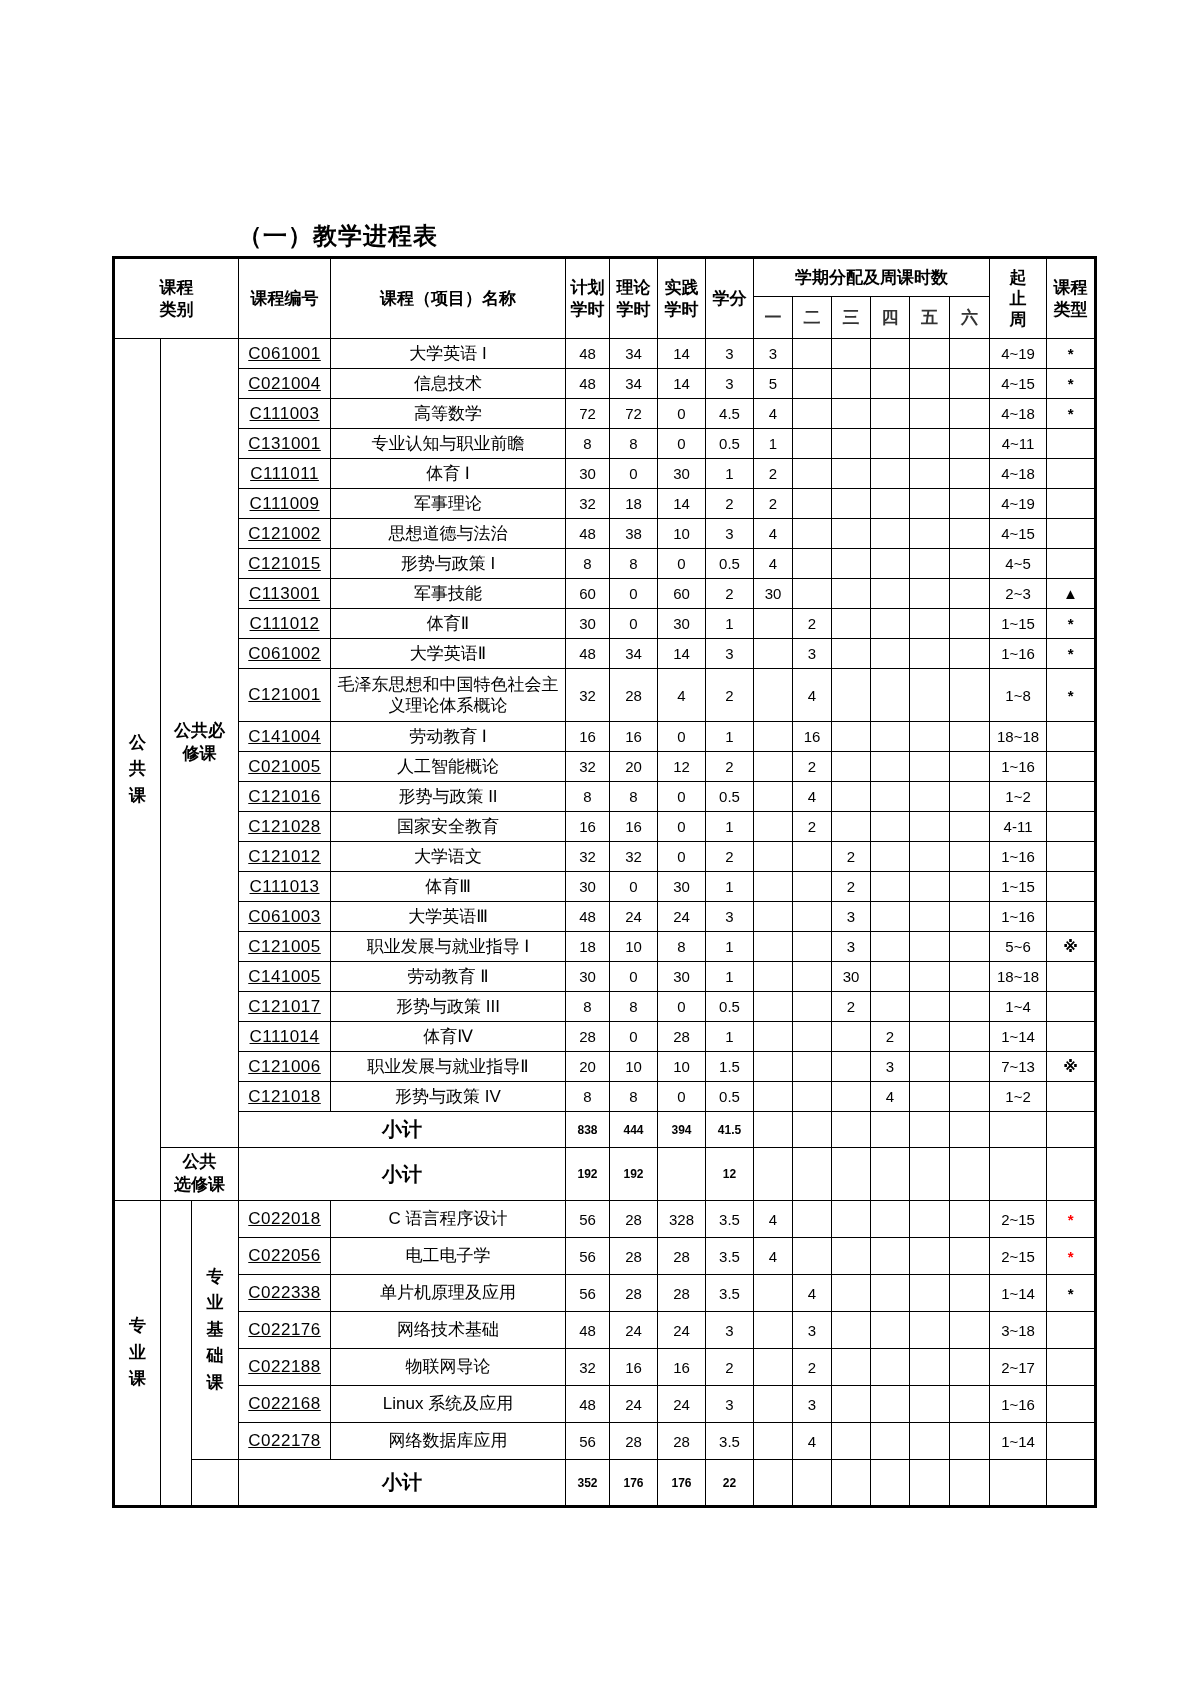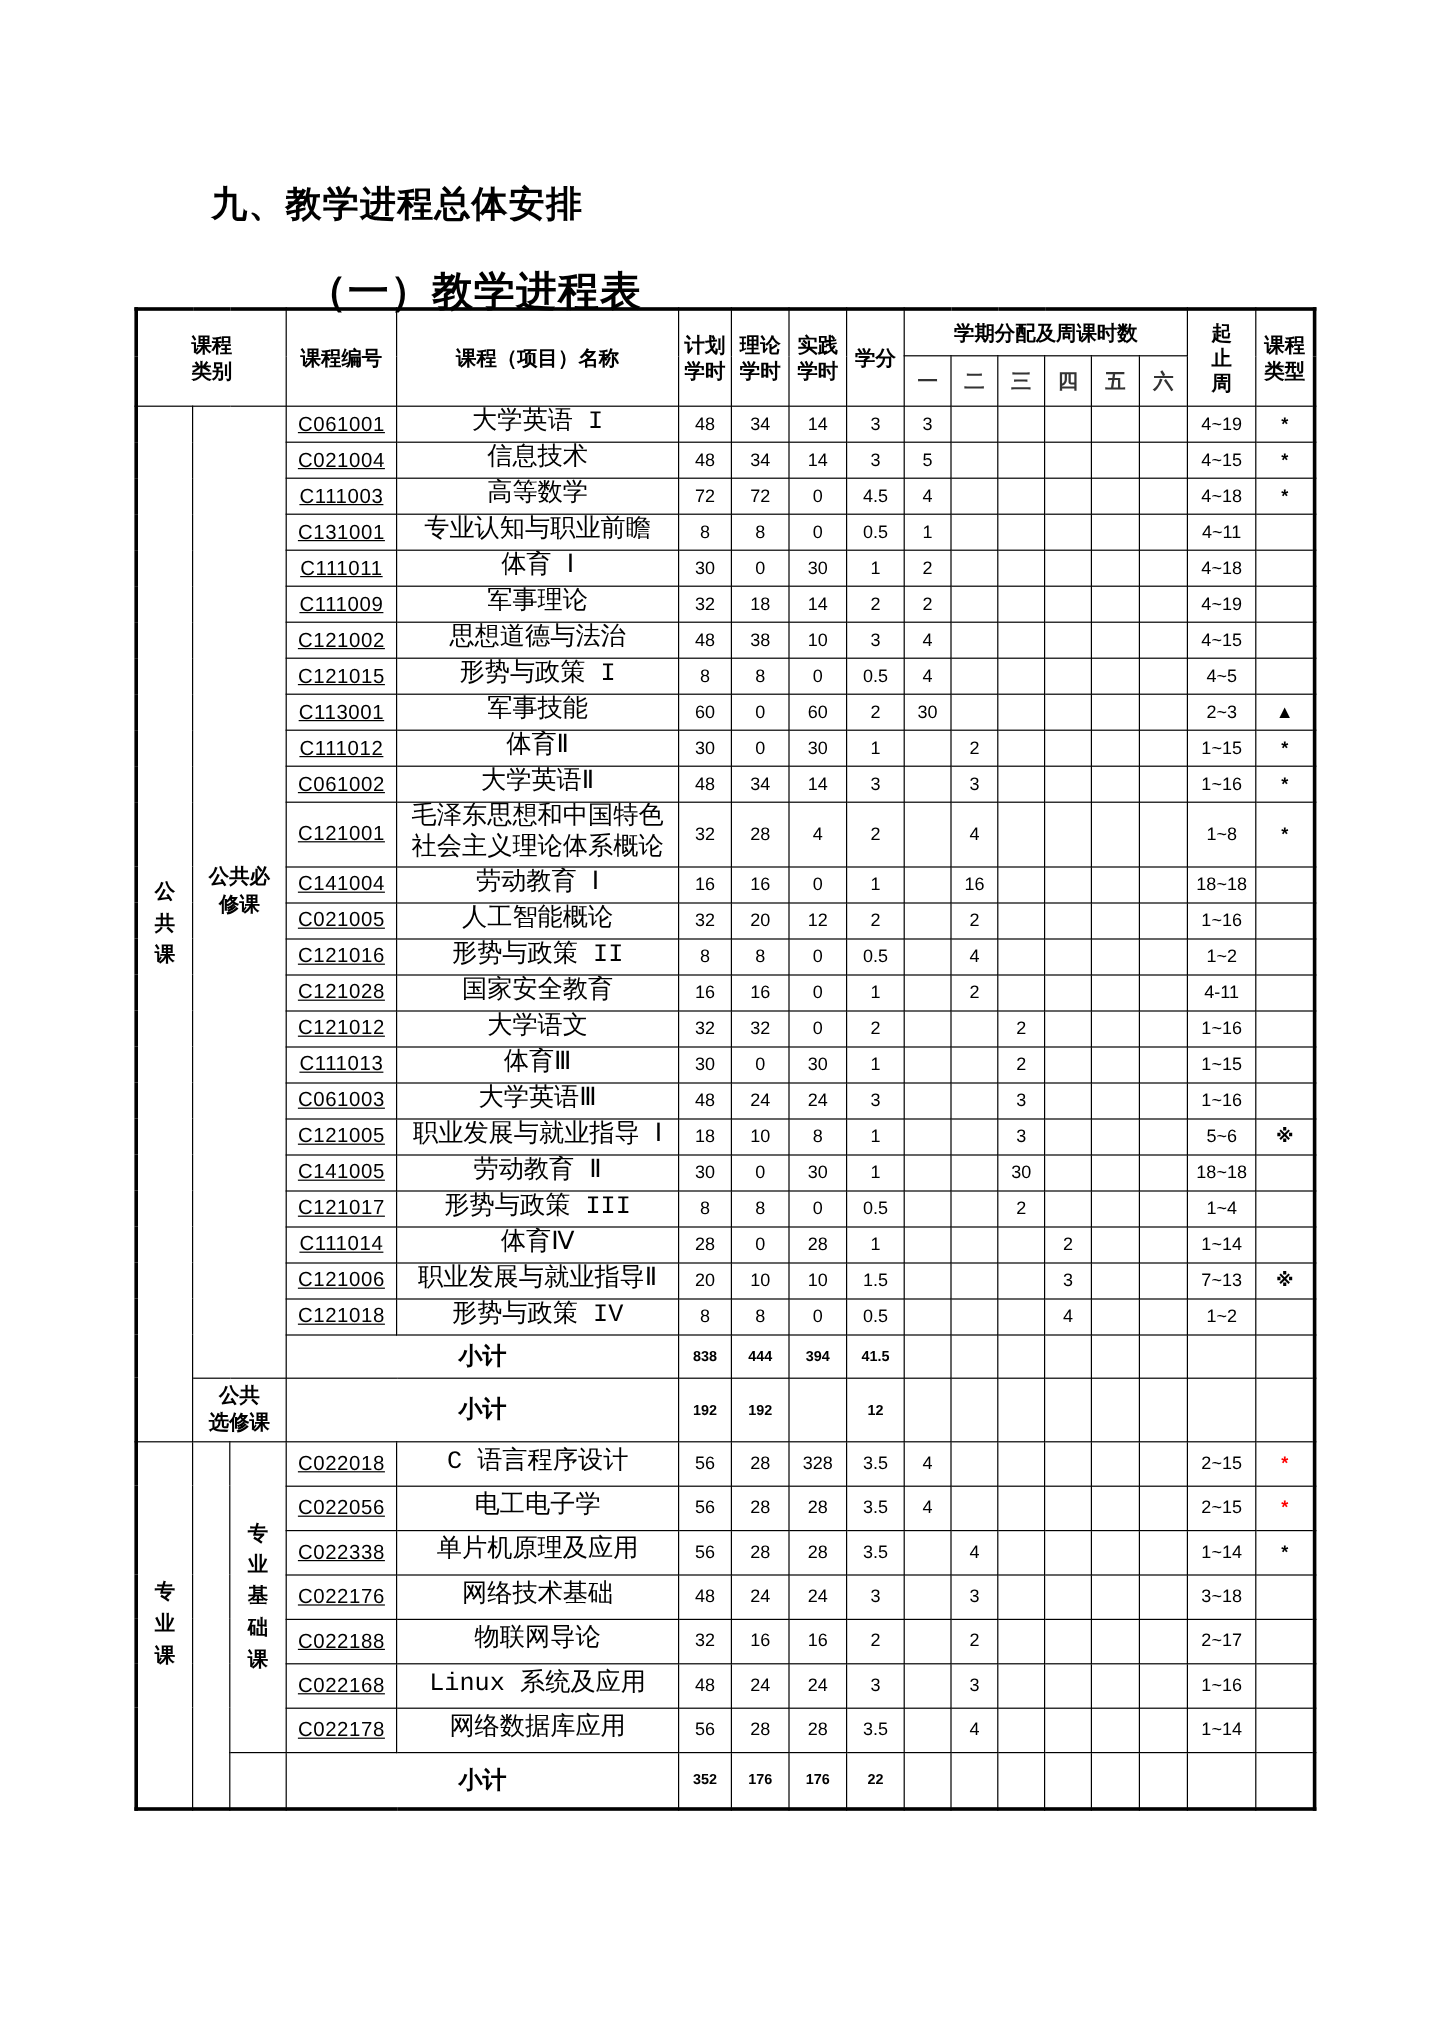--- a/index.html
+++ b/index.html
@@ -8,45 +8,45 @@
     position: relative; width: 1191px; height: 1684px; background: #fff;
     color: #000; font-family: "Liberation Sans", "DejaVu Sans", sans-serif;
     overflow: hidden;
   }
   .title {
     position: absolute; left: 176px; top: 150px;
     font-family: "Liberation Serif", "DejaVu Serif", serif;
     font-size: 30px; font-weight: bold; letter-spacing: 1px;
   }
   .subtitle {
-    position: absolute; left: 255px; top: 220px;
+    position: absolute; left: 238px; top: 220px;
     font-family: "Liberation Serif", "DejaVu Serif", serif;
-    font-size: 34px; font-weight: bold; letter-spacing: 1px;
+    font-size: 24px; font-weight: bold; letter-spacing: 1px;
   }
   #schedule {
     position: absolute; left: 112px; top: 256px; width: 982px;
     border-collapse: collapse; table-layout: fixed;
   }
   #schedule, #schedule th, #schedule td { border: 1px solid #000; }
   #schedule { border: 3px solid #000; }
   #schedule th, #schedule td {
     padding: 0 2px; text-align: center; vertical-align: middle;
     overflow: hidden; white-space: pre-line;
   }
   #schedule th {
     font-family: "Liberation Serif", "DejaVu Serif", serif;
     font-weight: bold; font-size: 17px; line-height: 1.25;
   }
   thead tr.hr1 { height: 39px; }
   thead tr.hr2 { height: 42px; }
   th.sem-h { font-weight: normal; font-size: 16px; color: #333; }
   td.code { font-size: 17px; letter-spacing: .5px; text-decoration: underline; }
   td.name {
-    text-align: left; padding: 0 5px; font-size: 21px; line-height: 1.25;
-    font-family: Liberation Mono, monospace; white-space: normal;
+    text-align: left; padding: 0 5px; font-size: 17px; line-height: 1.25;
+    font-family: Liberation Sans, sans-serif; white-space: normal;
   }
   td.num  { font-size: 15px; }
   td.type { font-size: 15px; font-weight: bold; }
   td.cat  {
     font-family: "Liberation Serif", "DejaVu Serif", serif;
     font-weight: bold; font-size: 17px; line-height: 1.35;
   }
   td.vert { line-height: 1.55; }
   td.subl {
     font-family: "Liberation Serif", "DejaVu Serif", serif;
@@ -63,21 +63,20 @@
   .pagenum {
     position: absolute; top: 1556px; left: 0; width: 100%;
     text-align: center; font-size: 17px;
     font-family: "Liberation Serif", "DejaVu Serif", serif;
   }
 </style>
 </head>
 <body>
 
 <div class="page">
-  <div class="title">九、教学进程总体安排</div>
   <div class="subtitle">（一）教学进程表</div>
 
   <table id="schedule">
     <colgroup>
       <col style="width:47px">
         <col style="width:31px">
         <col style="width:47px">
       <col style="width:92px">
         <col style="width:235px">
       <col style="width:44px">

